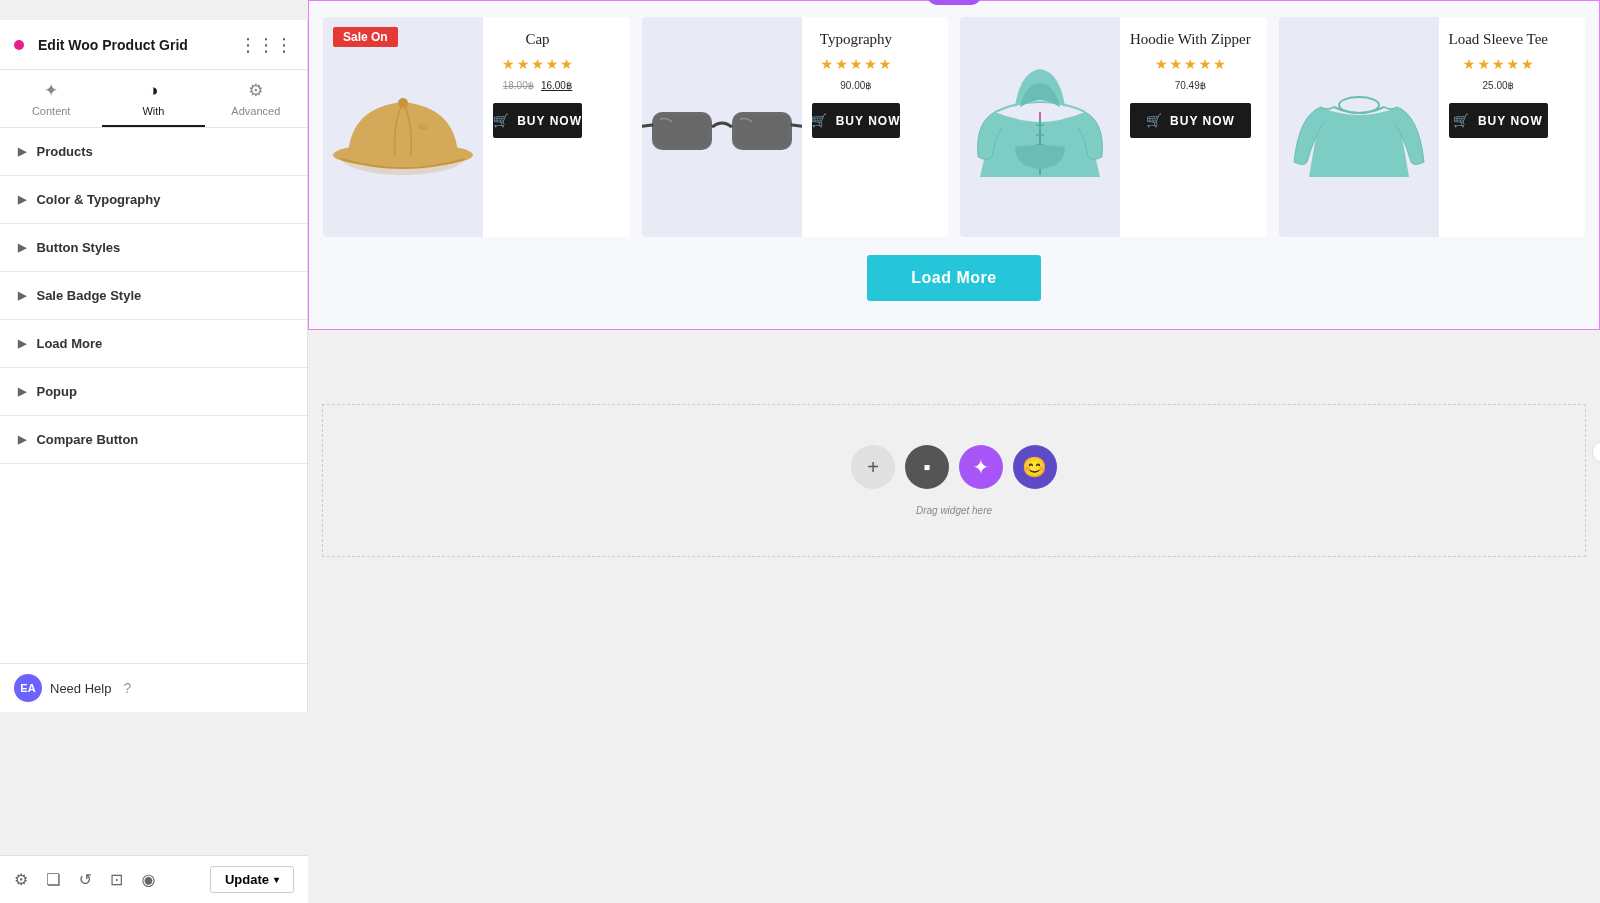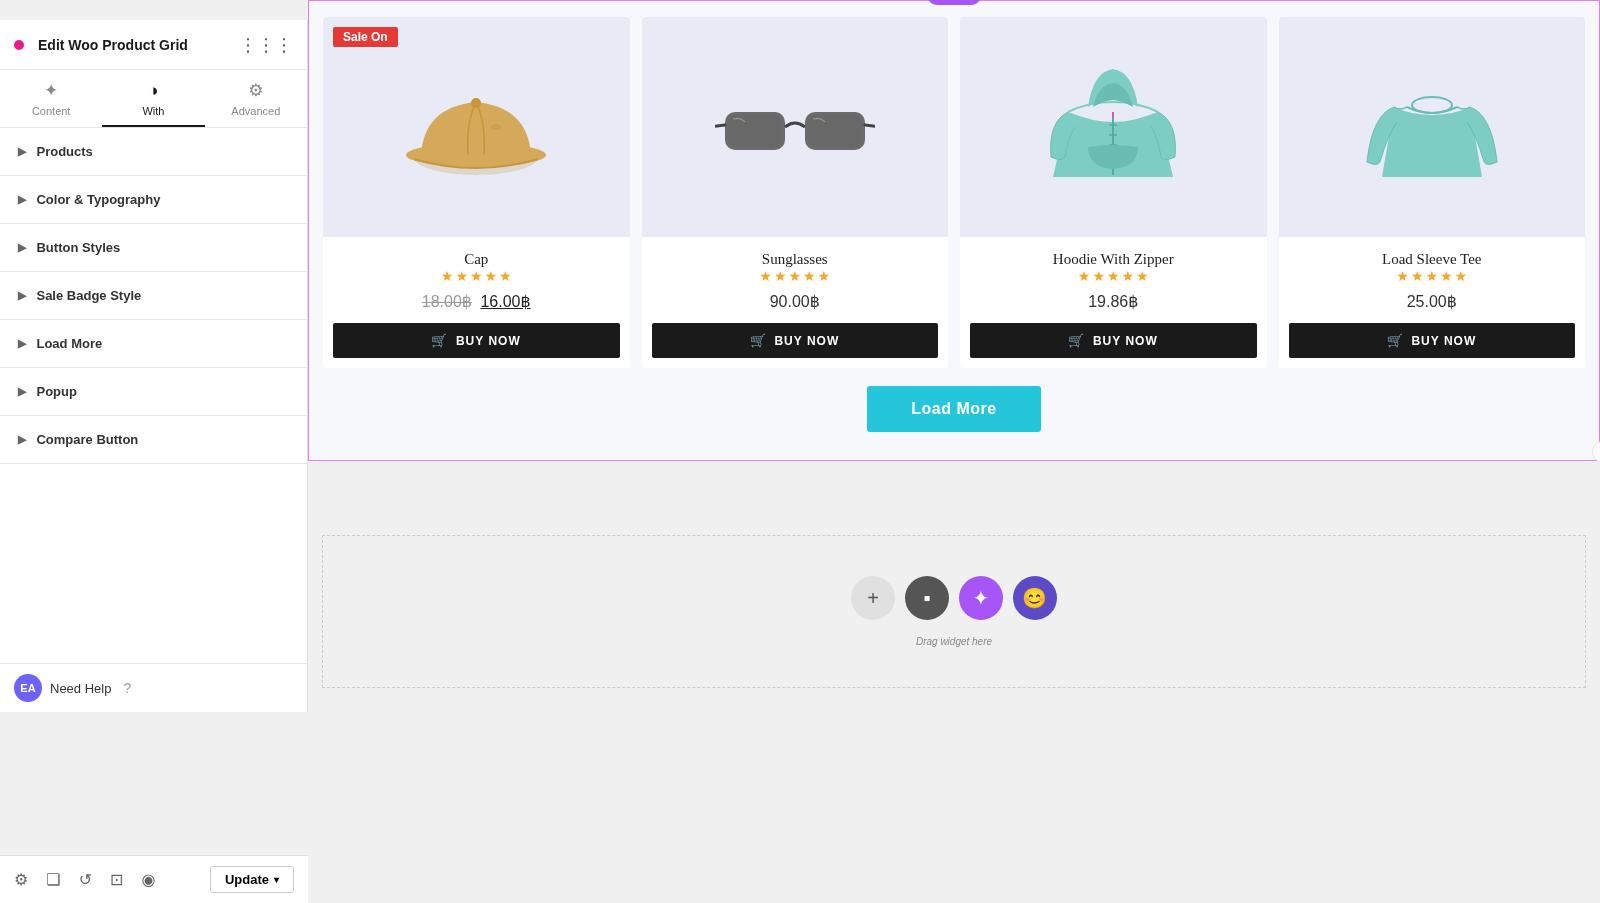--- a/index.html
+++ b/index.html
@@ -199,21 +199,21 @@
       display: grid;
       grid-template-columns: repeat(4, 1fr);
       gap: 12px;
     }
 
     .product-card {
       background: #fff;
       border-radius: 4px;
       overflow: hidden;
       display: flex;
-      flex-direction: column;
+      flex-direction: row;
     }
 
     .product-image-wrap {
       background: #e8eaf6;
       display: flex;
       align-items: center;
       justify-content: center;
       height: 220px;
       position: relative;
     }
@@ -227,34 +227,34 @@
     .product-info {
       padding: 14px 10px 10px;
       text-align: center;
     }
 
     .product-name {
       font-family: Georgia, serif;
       font-size: 15px;
       font-weight: 400;
       color: #222;
-      margin-bottom: 0;
+      margin-bottom: 8px;
     }
 
     .product-stars {
       color: #f5a623;
       font-size: 14px;
       margin-bottom: 8px;
       display: flex;
       justify-content: center;
       gap: 2px;
     }
 
     .product-price {
-      font-size: 16px;
+      font-size: 10px;
       color: #333;
       margin-bottom: 12px;
     }
     .price-original {
       text-decoration: line-through;
       color: #999;
       margin-right: 4px;
     }
     .price-sale {
       color: #222;
@@ -511,21 +511,21 @@
               <line x1="150" y1="78" x2="165" y2="80" stroke="#444" stroke-width="3" stroke-linecap="round"></line>
 
               <rect x="13" y="68" width="54" height="32" rx="8" fill="#666" opacity="0.7"></rect>
               <rect x="93" y="68" width="54" height="32" rx="8" fill="#666" opacity="0.7"></rect>
 
               <path d="M18 72 Q25 70 30 75" fill="none" stroke="#aaa" stroke-width="1.5" opacity="0.6"></path>
               <path d="M98 72 Q105 70 110 75" fill="none" stroke="#aaa" stroke-width="1.5" opacity="0.6"></path>
             </svg>
           </div>
           <div class="product-info">
-            <div class="product-name">Sunglasses</div>
+            <div class="product-name">Typography</div>
             <div class="product-stars">
               <span>★</span>
               <span>★</span>
               <span>★</span>
               <span>★</span>
               <span>★</span>
             </div>
             <div class="product-price">
               <span>90.00฿</span>
             </div>
@@ -567,21 +567,21 @@
           <div class="product-info">
             <div class="product-name">Hoodie With Zipper</div>
             <div class="product-stars">
               <span>★</span>
               <span>★</span>
               <span>★</span>
               <span>★</span>
               <span>★</span>
             </div>
             <div class="product-price">
-              <span>19.86฿</span>
+              <span>70.49฿</span>
             </div>
             <button class="buy-now-btn">
               <span class="cart-icon">🛒</span>
               <span>BUY NOW</span>
             </button>
           </div>
         </div>
 
         <div class="product-card">
           <div class="product-image-wrap">

